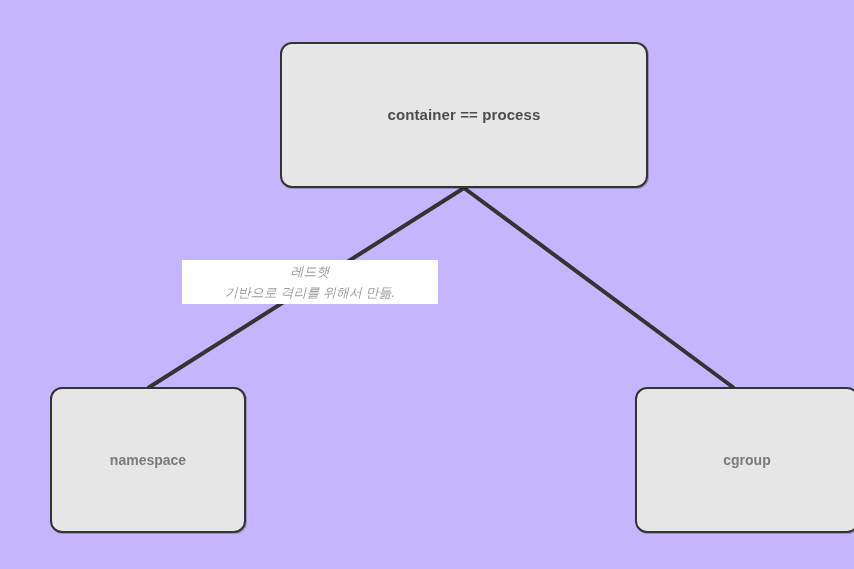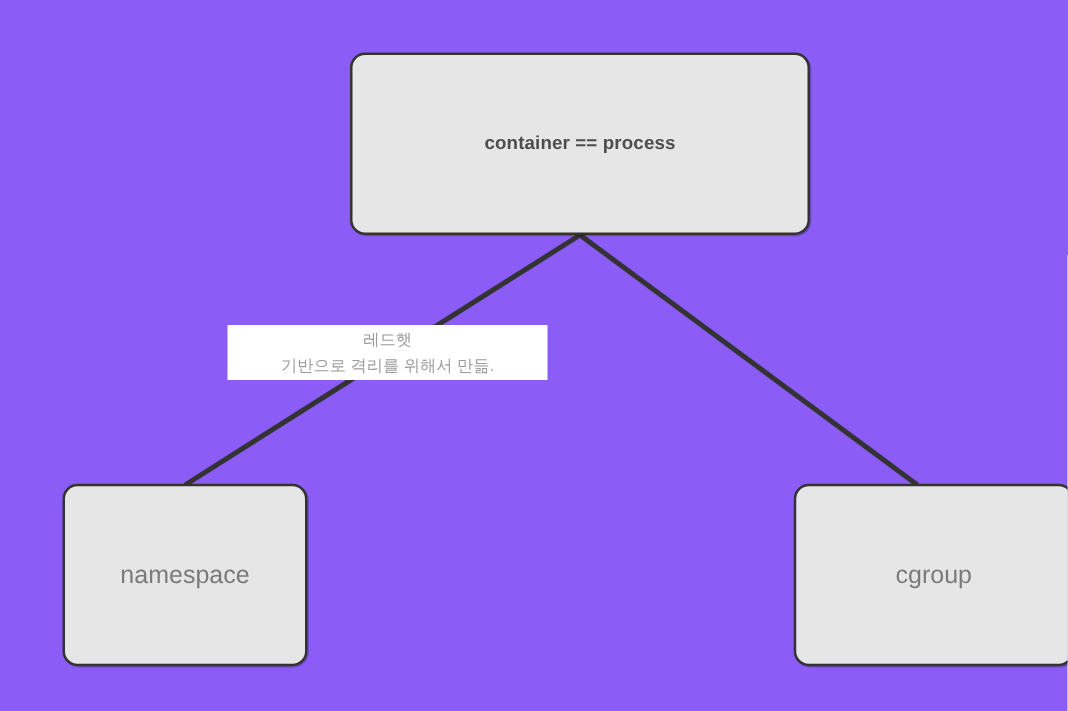--- a/index.html
+++ b/index.html
@@ -10,21 +10,21 @@
   body {
     width: 854px;
     height: 569px;
     font-family: "Liberation Sans", "DejaVu Sans", sans-serif;
     overflow: hidden;
   }
   #diagram-canvas {
     position: relative;
     width: 854px;
     height: 569px;
-    background: #8b5cf6;
+    background: #c4b5fd;
   }
   #edge-layer {
     position: absolute;
     left: 0;
     top: 0;
     width: 854px;
     height: 569px;
   }
   .node-box {
     position: absolute;
@@ -61,34 +61,35 @@
     height: 146px;
   }
   #node-cgroup {
     left: 635px;
     top: 387px;
     width: 224px;
     height: 146px;
   }
   #node-namespace .node-label,
   #node-cgroup .node-label {
-    font-size: 20px;
-    font-weight: normal;
+    font-size: 14px;
+    font-weight: bold;
     color: #7a7a7a;
   }
   .edge-label {
     position: absolute;
     text-align: center;
     font-size: 13px;
     line-height: 21px;
     color: #9b9b9b;
     background: #ffffff;
     white-space: nowrap;
     padding: 1px 6px;
     box-sizing: border-box;
+    font-style: italic;
   }
   .edge-label .edge-label-line {
     display: block;
     background: #ffffff;
   }
   #edge-label-left {
     left: 182px;
     top: 260px;
     width: 256px;
   }

